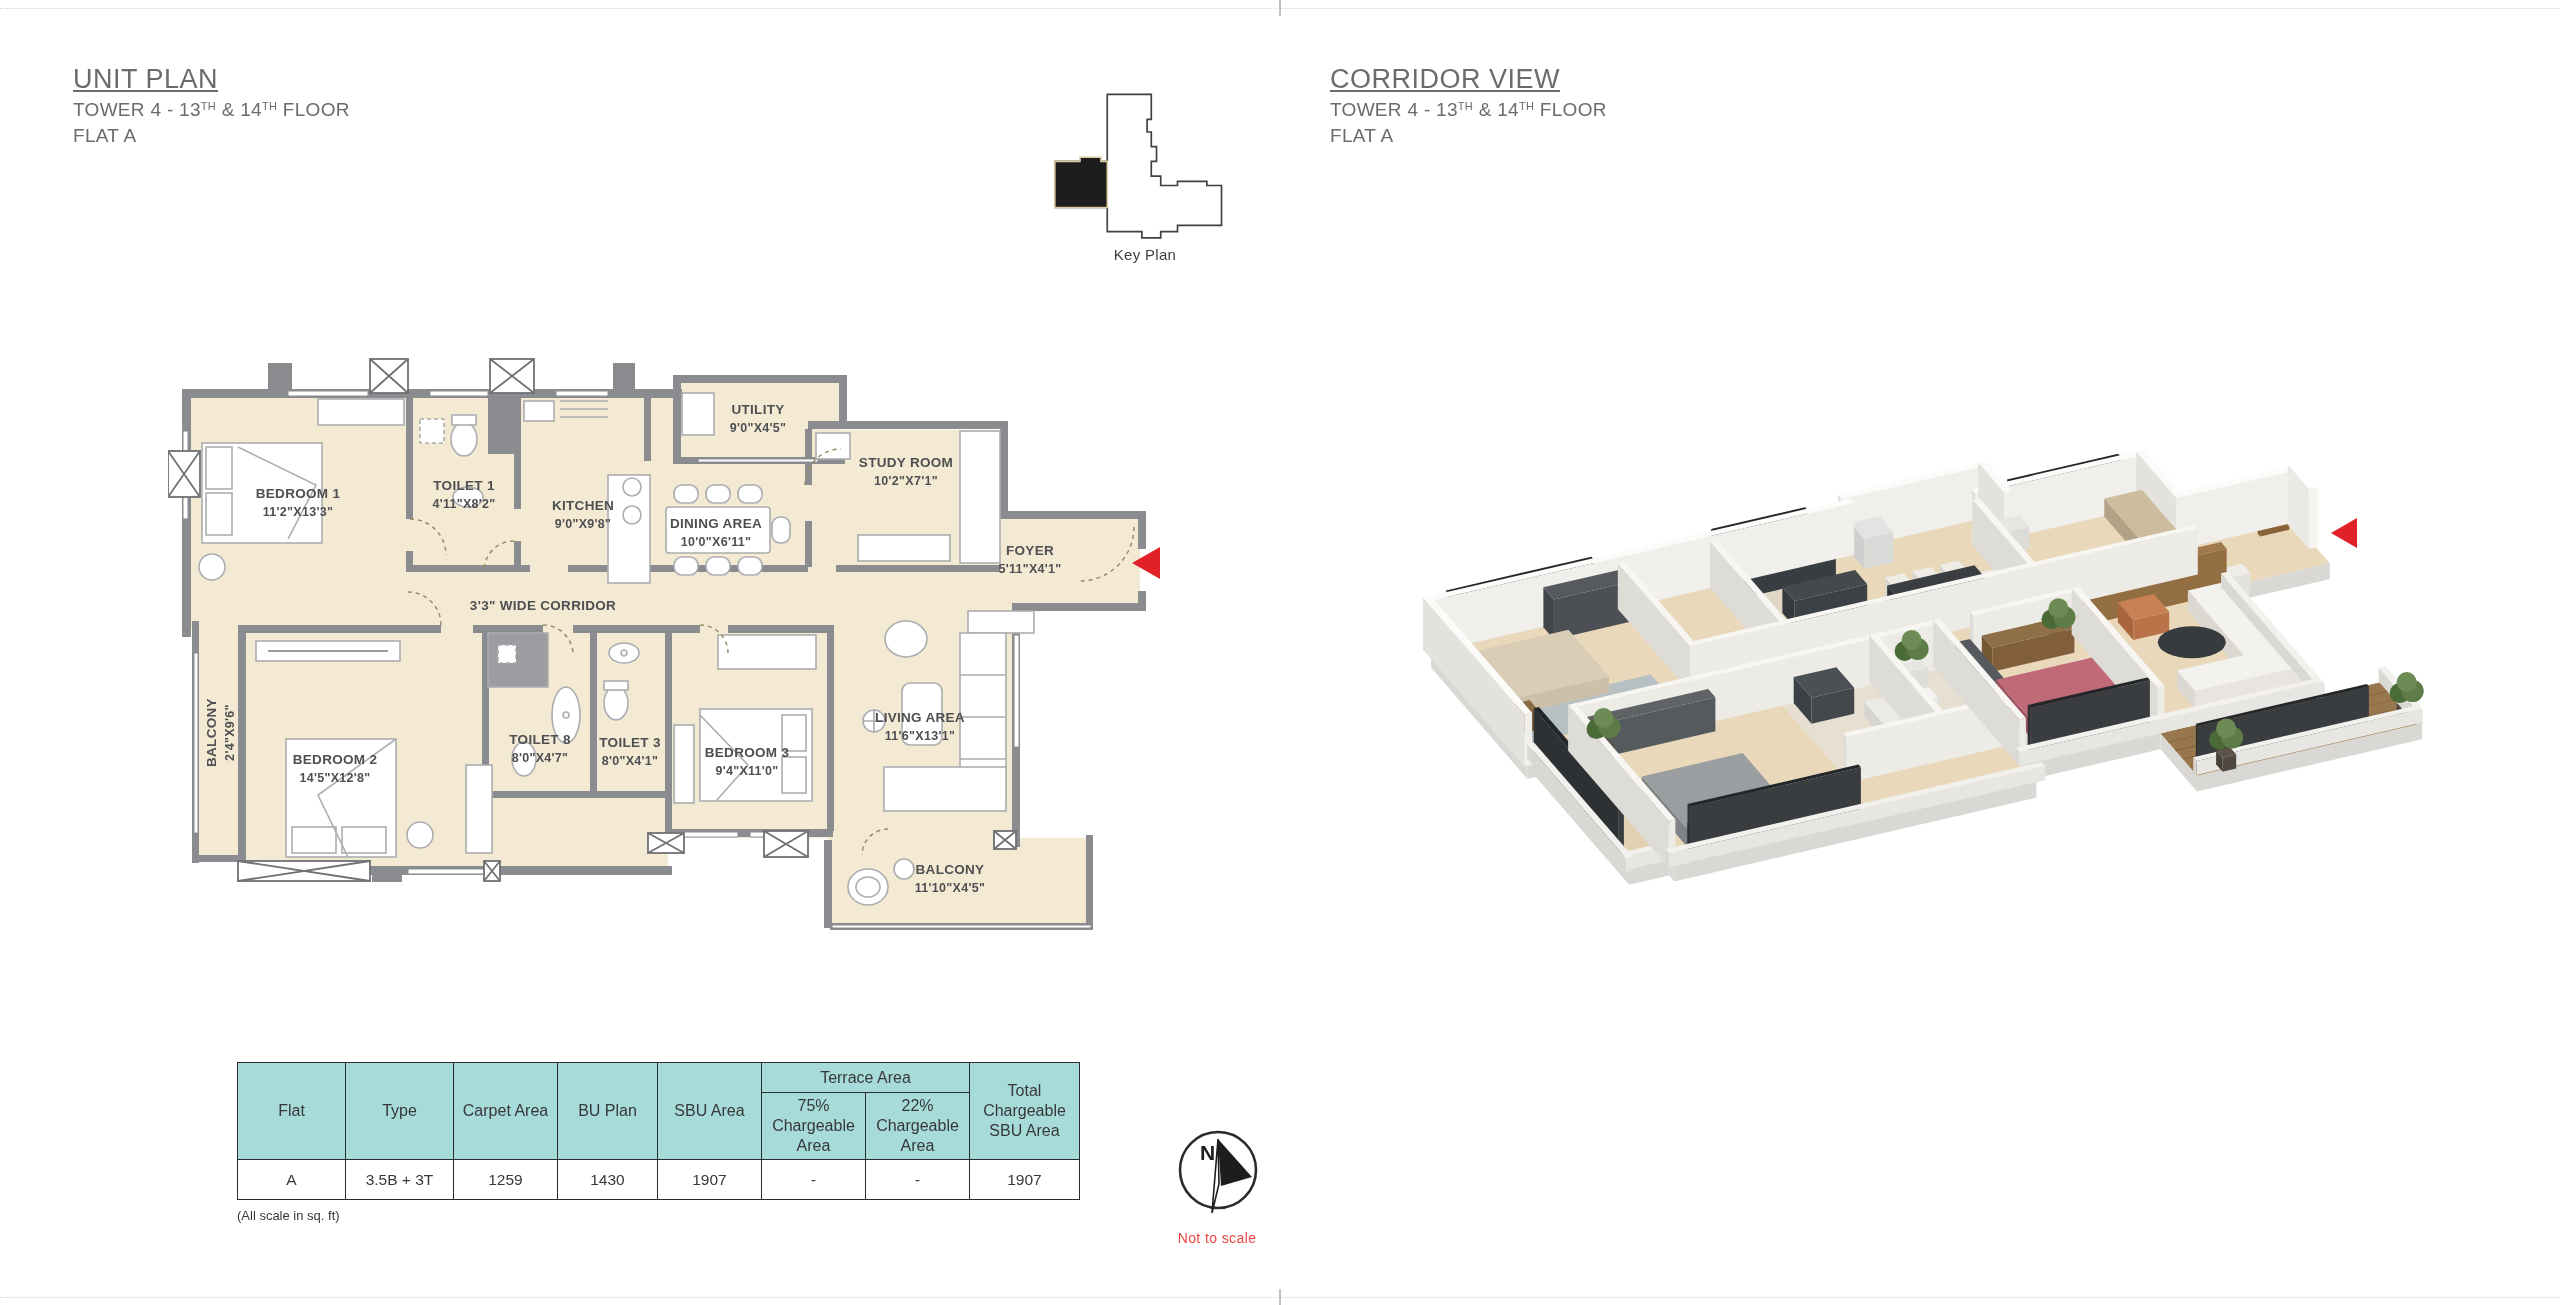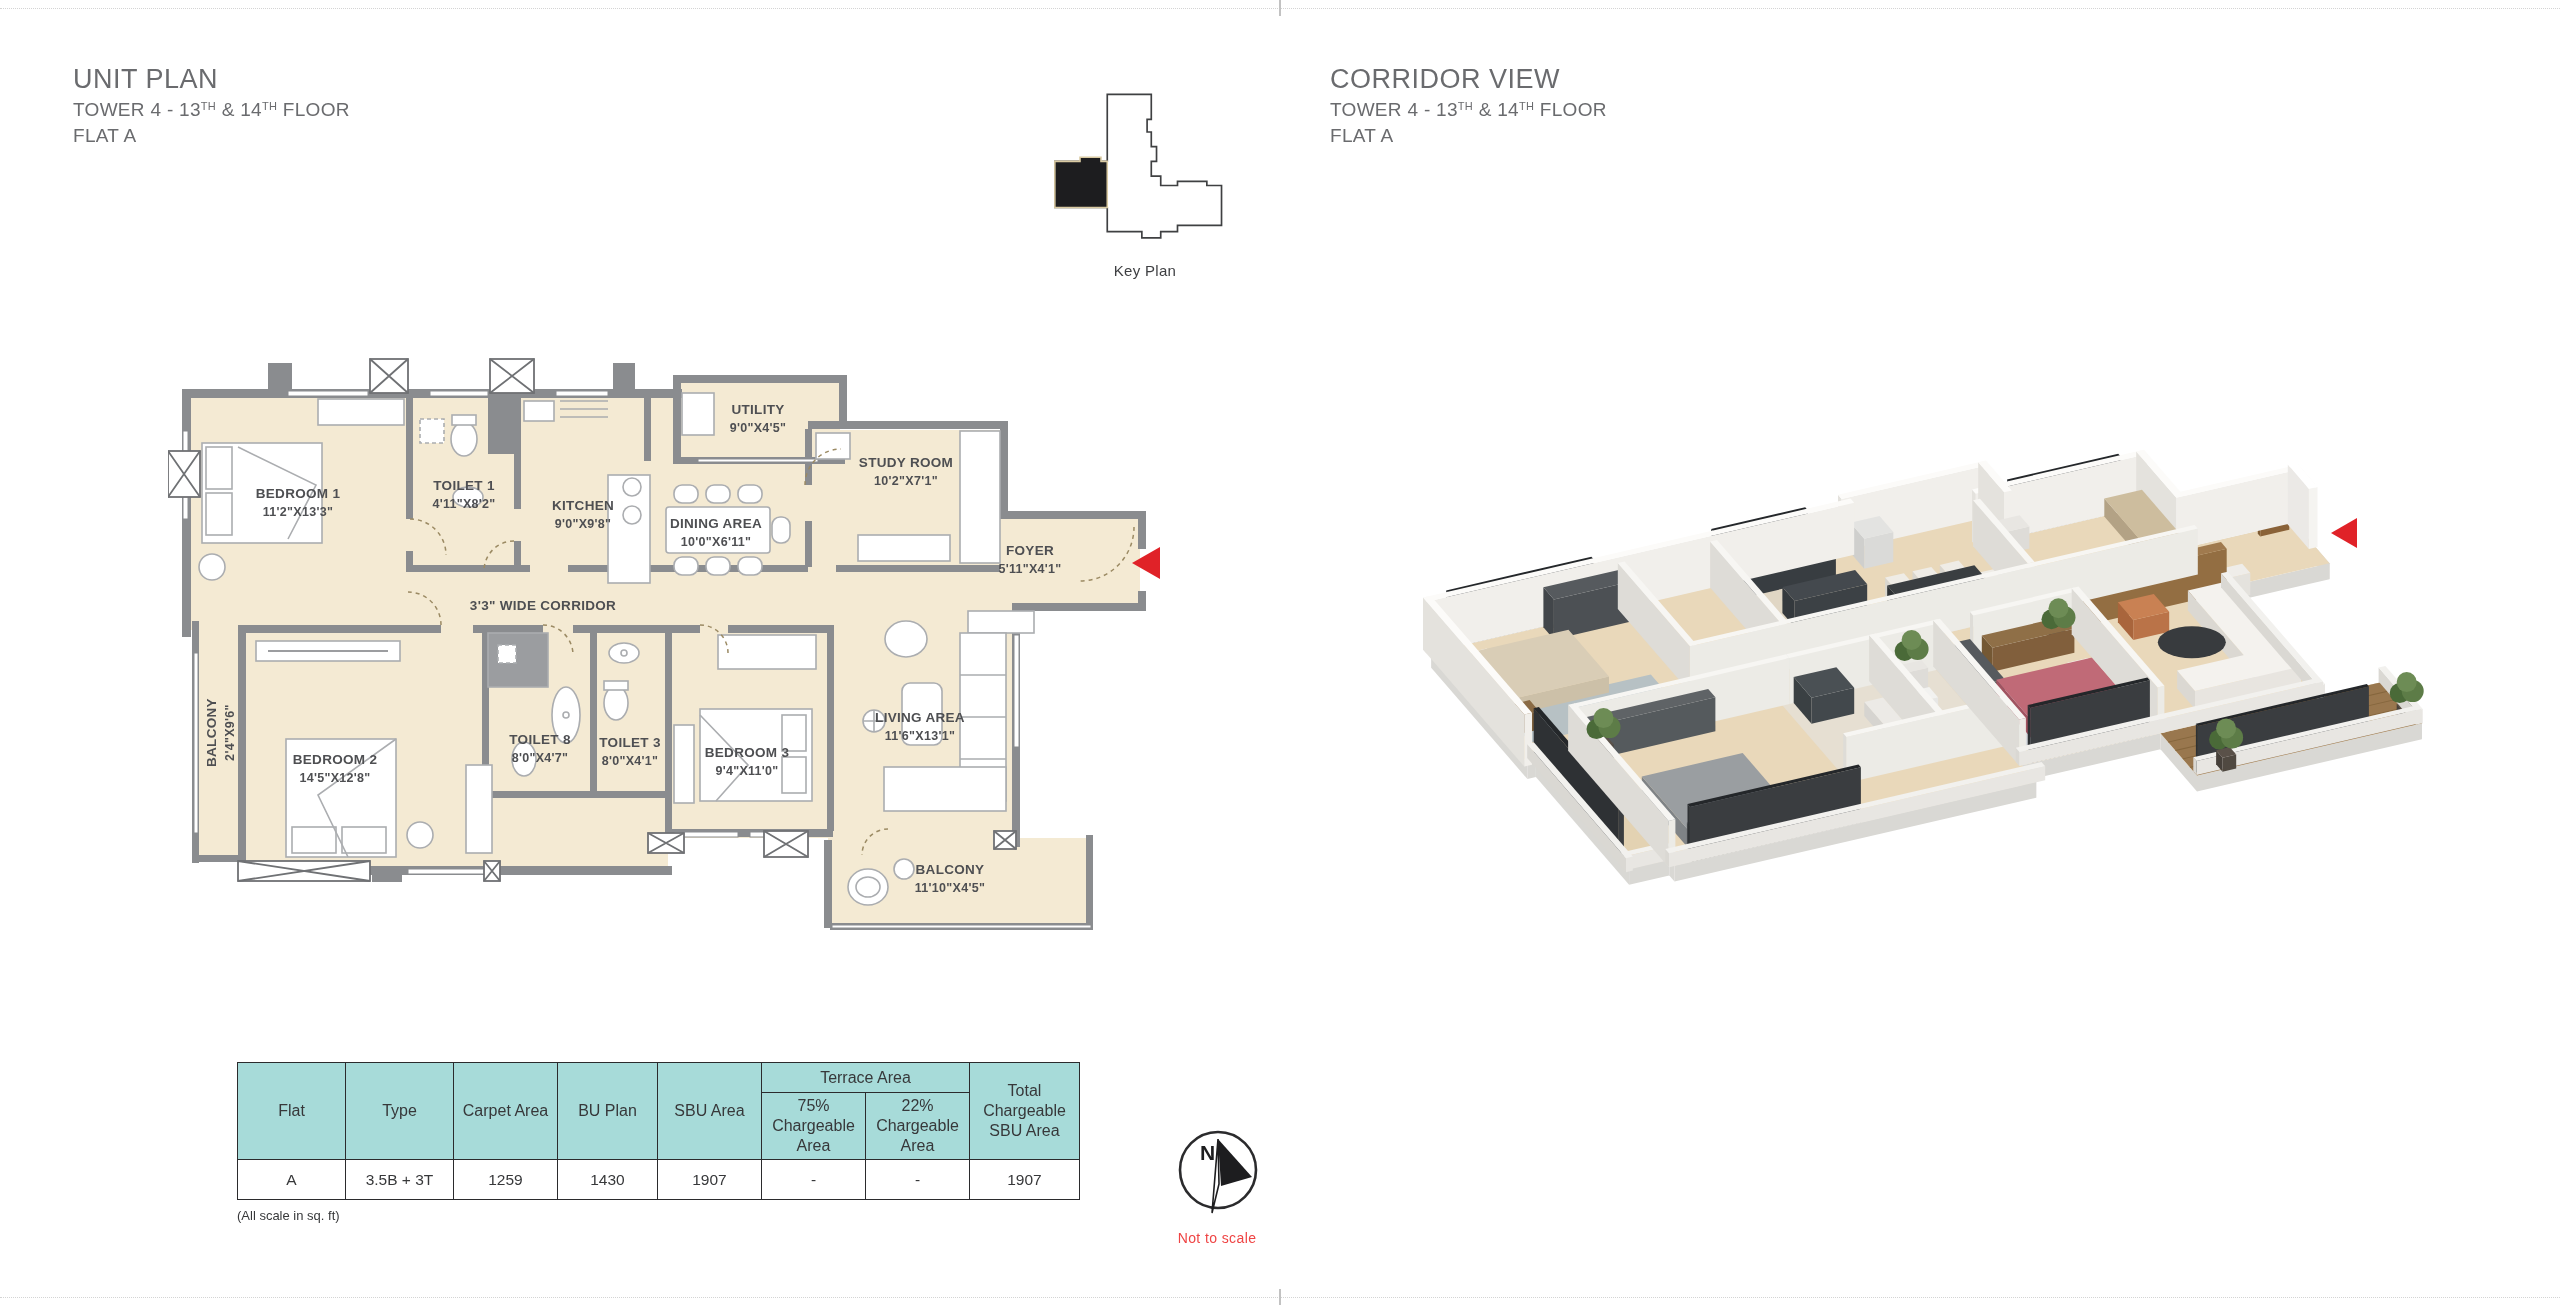--- a/index.html
+++ b/index.html
@@ -5,27 +5,27 @@
   * { margin:0; padding:0; box-sizing:border-box; }
   html,body { background:#ffffff; }
   body { font-family:"Liberation Sans", sans-serif; }
   #page { position:relative; width:2560px; height:1305px; background:#fff; overflow:hidden; }
 
   .hairline { position:absolute; left:0; width:2560px; height:0; border-top:1px dotted #d4d4d4; }
   .tick { position:absolute; width:2px; background:#c2c2c2; }
 
   
   .panel-header { position:absolute; color:#6a6b6e; }
-  .panel-header .t { font-size:27px; letter-spacing:.5px; font-weight:500; }
+  .panel-header .t { font-size:27px; letter-spacing:.5px; font-weight:500;text-decoration:underline; }
   .panel-header .s { font-size:19px; margin-top:4px; letter-spacing:.3px; }
   .panel-header sup { font-size:11px; vertical-align:6px; }
 
   
   #key-plan { position:absolute; left:1040px; top:88px; width:210px; }
-  #key-plan .kp-label { text-align:center; font-size:15px; color:#3e3f42; margin-top:18px; letter-spacing:.3px; }
+  #key-plan .kp-label { text-align:center; font-size:15px; color:#3e3f42; margin-top:2px; letter-spacing:.3px; }
 
   
   #unit-wrap { position:absolute; left:168px; top:335px; width:1000px; height:615px; }
   #unit-wrap svg { position:absolute; left:0; top:0; }
   .rlabel { position:absolute; text-align:center; color:#4e4f52; font-weight:bold;
             font-size:13.5px; line-height:1.3; letter-spacing:.3px; }
   .rlabel .dims { font-size:12.5px; }
   .rot { transform:rotate(-90deg); }
 
   

